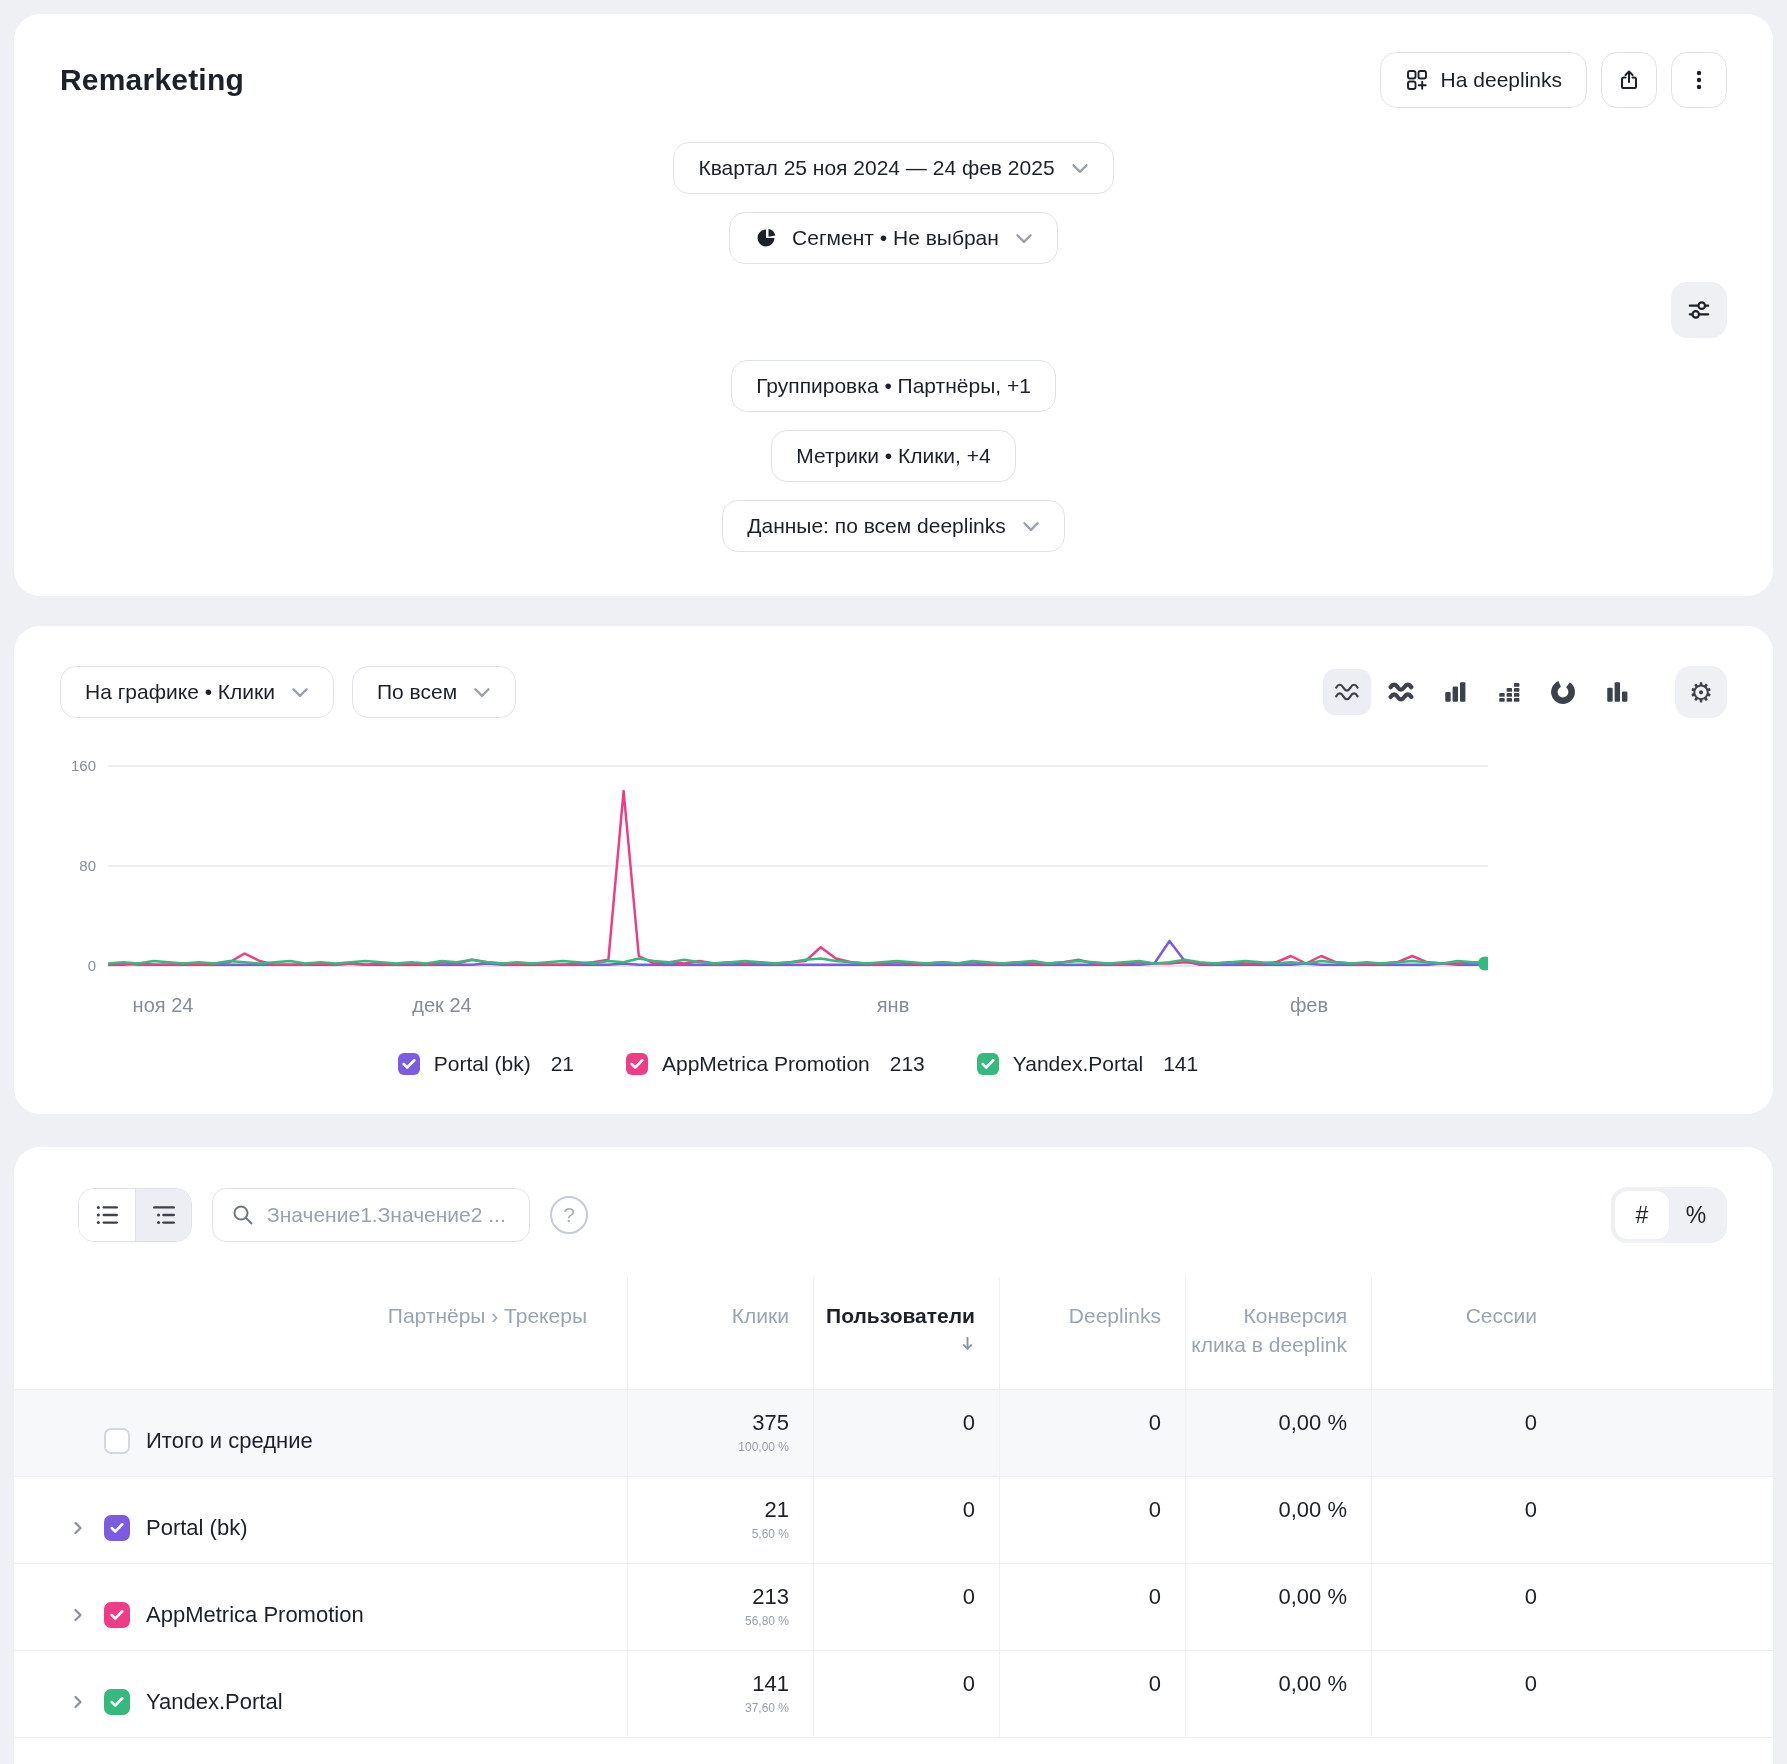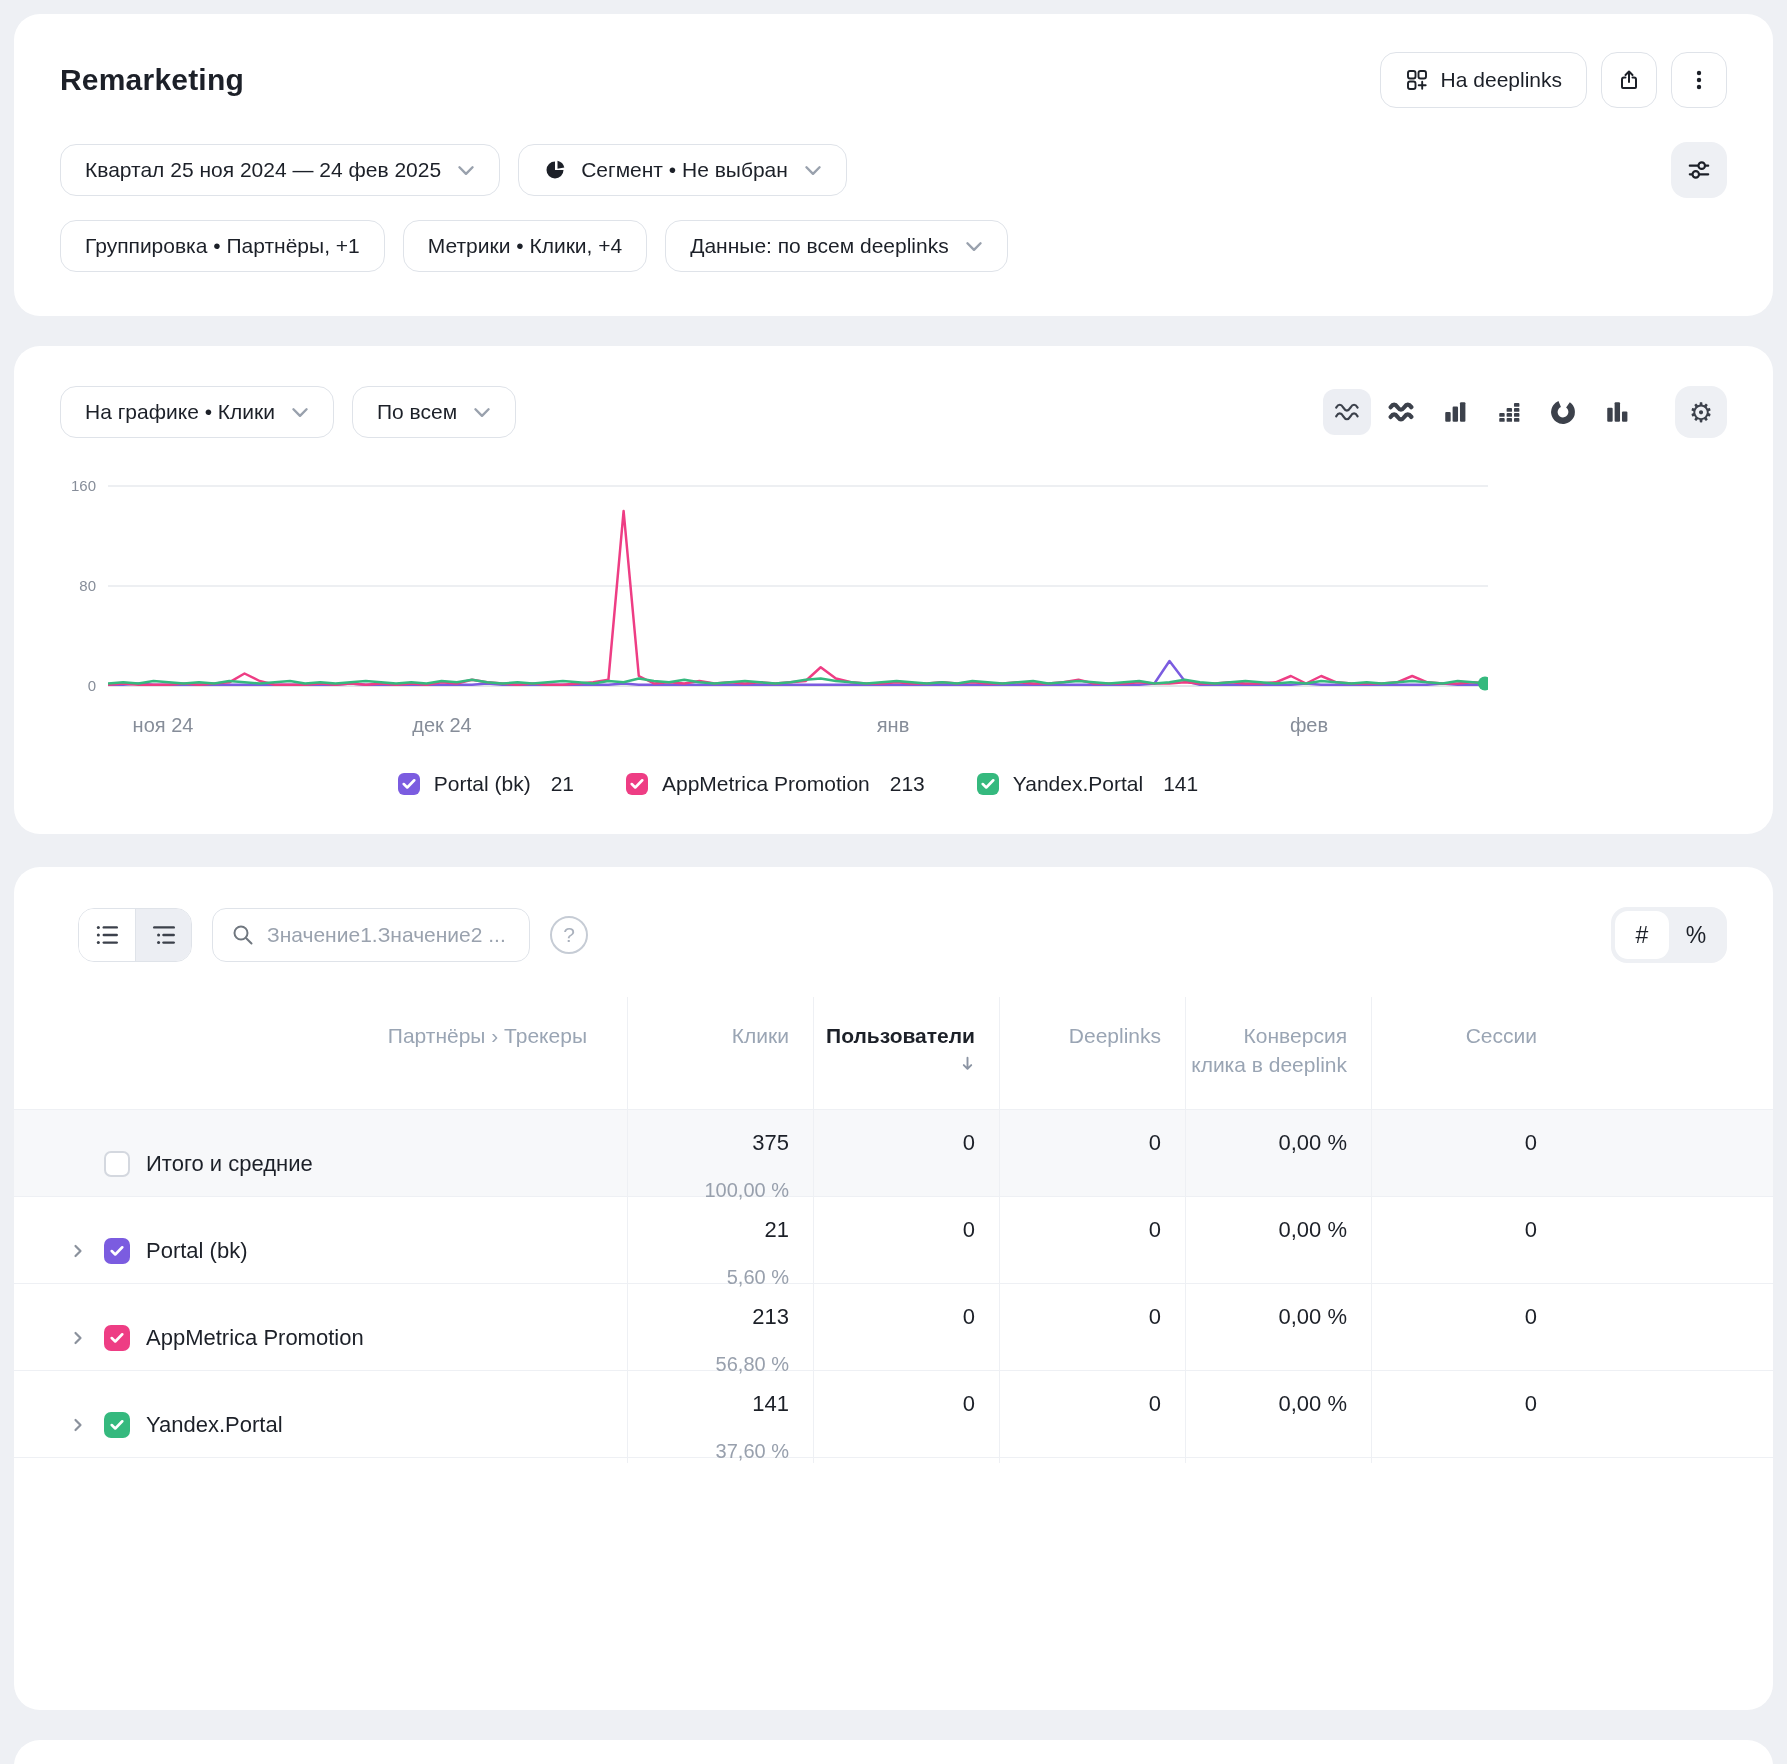--- a/index.html
+++ b/index.html
@@ -23,21 +23,21 @@
 
   
   #header-card{margin-top:14px;padding:38px 46px 44px;}
   .header-row{display:flex;justify-content:space-between;align-items:center;}
   .page-title{font-size:30px;font-weight:700;letter-spacing:.2px;}
   .header-actions{display:flex;gap:14px;align-items:center;}
   .btn{display:inline-flex;align-items:center;justify-content:center;gap:12px;height:56px;
        border:1px solid var(--border);border-radius:16px;background:#fff;
        font-size:21px;color:var(--text);padding:0 24px;cursor:pointer;font-family:inherit;}
   .icon-btn{width:56px;padding:0;}
-  .chips-row{display:flex;gap:18px;margin-top:34px;align-items:center;}
+  .chips-row{display:flex;gap:18px;margin-top:34px;align-items:center;flex-direction:column;}
   .chips-row.second{margin-top:22px;}
   .chip{display:inline-flex;align-items:center;gap:14px;height:52px;padding:0 24px;
         border:1px solid var(--border);border-radius:16px;font-size:21px;color:var(--text);
         background:#fff;cursor:pointer;font-family:inherit;white-space:nowrap;}
   .chev{display:inline-flex;margin-left:2px;}
   .sq-btn{width:56px;height:56px;border:none;border-radius:16px;background:var(--bg);
           display:inline-flex;align-items:center;justify-content:center;cursor:pointer;margin-left:auto;}
 
   
   #chart-card{margin-top:30px;padding:40px 46px 36px;}
@@ -88,21 +88,21 @@
   .th{font-size:21px;color:var(--muted2);text-align:right;padding:24px 24px 28px 0;
       border-left:1px solid var(--line);line-height:1.4;}
   .th.first{text-align:right;padding-left:56px;border-left:none;padding-right:40px;}
   .th.users{color:var(--text);font-weight:700;}
   .th .sort{margin-left:6px;display:inline-block;vertical-align:1px;}
   .th.filler{border-left:none;}
   .trow{border-top:1px solid var(--line);height:87px;align-items:start;}
   .trow.total{background:#f7f8fa;}
   .td{padding:20px 24px 0 0;text-align:right;font-size:22px;color:var(--text);
       border-left:1px solid var(--line);height:100%;}
-  .td .pct{font-size:20px;color:var(--muted);margin-top:23px;}
+  .td .pct{font-size:12px;color:var(--muted);margin-top:4px;}
   .td.name{display:flex;align-items:center;border-left:none;padding:16px 0 0 56px;text-align:left;}
   .td.filler{border-left:none;}
   .expander{width:20px;margin-right:14px;display:inline-flex;align-items:center;flex:none;cursor:pointer;}
   .expander.spacer{cursor:default;}
   .cb{width:26px;height:26px;border-radius:7px;margin-right:16px;display:inline-flex;
       align-items:center;justify-content:center;flex:none;cursor:pointer;}
   .cb.empty{border:2px solid #d4d8df;background:#fff;}
   .tfooter{border-top:1px solid var(--line);height:230px;}
 
   .bottom-strip{height:28px;margin:30px 14px 0;background:#fff;border-radius:26px 26px 0 0;}

